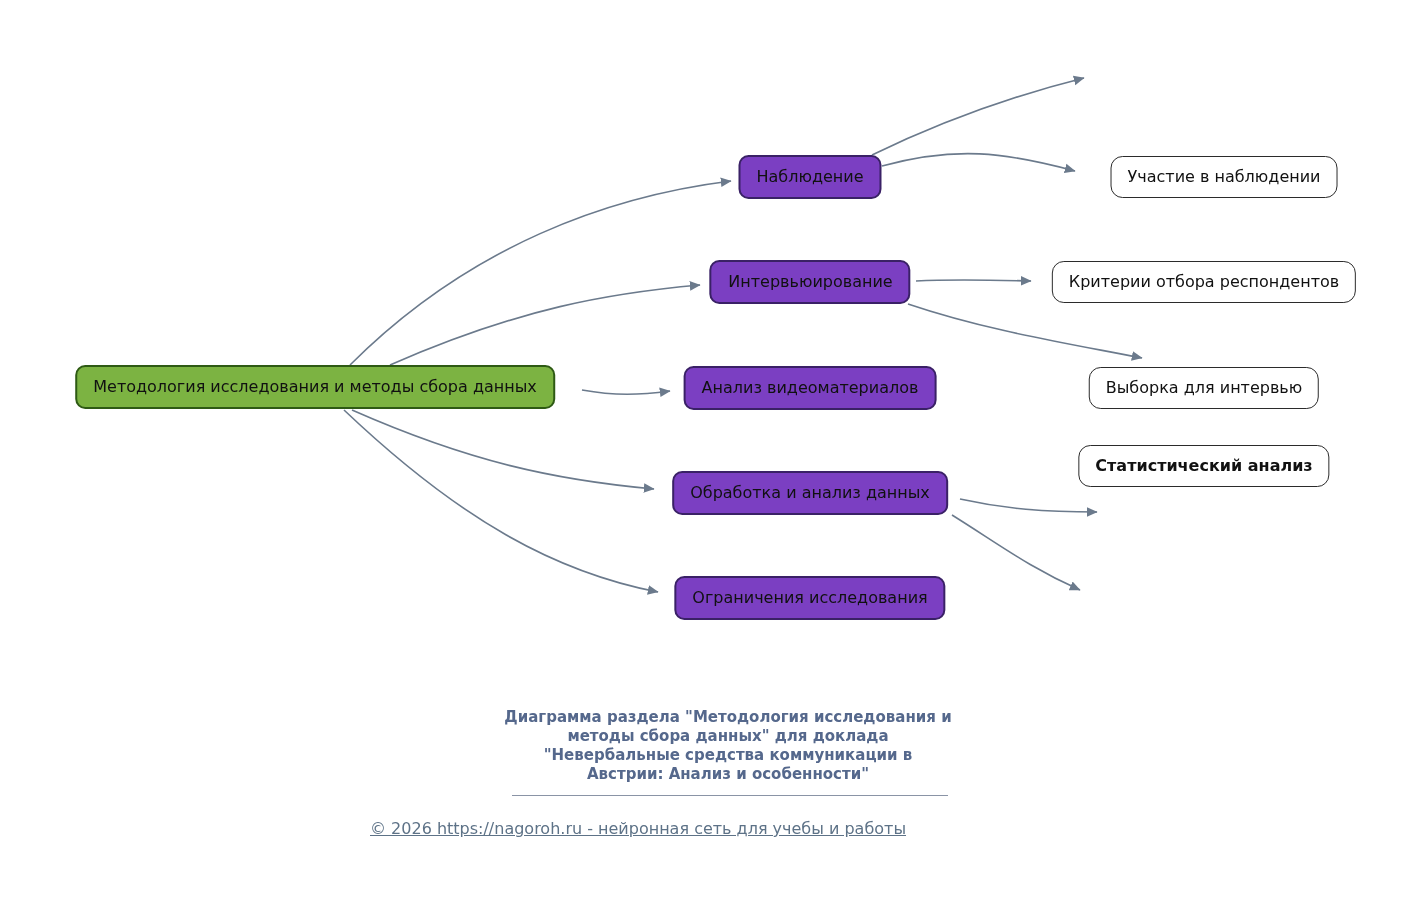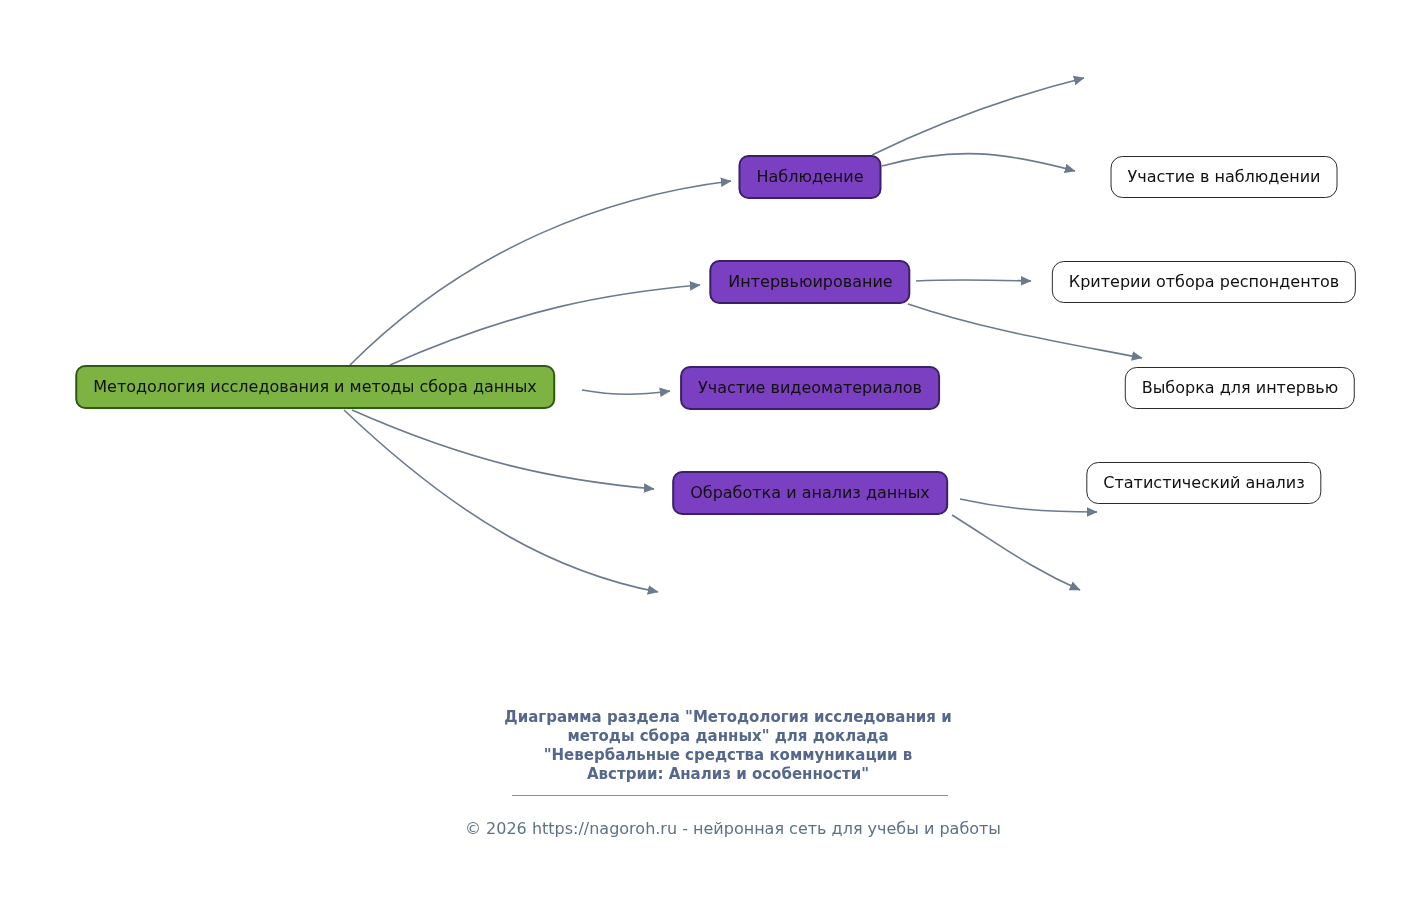--- a/index.html
+++ b/index.html
@@ -64,26 +64,26 @@
   .divider {
     position: absolute;
     left: 512px;
     top: 795px;
     width: 436px;
     height: 0;
     border-bottom: 1px solid #8a94a6;
   }
   .copyright {
     position: absolute;
-    left: 383px;
+    left: 370px;
     top: 819px;
     width: 700px;
-    text-align: center;
     font-size: 16px;
     color: var(--copyright-text, #5d7287);
+    text-decoration: underline;
   }
 </style>
 </head>
 <body>
 
 <div class="stage">
 
   <svg class="edges" viewBox="0 0 1420 913">
     <defs>
       <marker id="arrow" viewBox="0 0 10 10" refX="8.5" refY="5" markerWidth="7.5" markerHeight="7.5" orient="auto-start-reverse">
@@ -100,27 +100,28 @@
     <path class="edge" d="M 916 281 C 955 279 990 280 1031 281" marker-end="url(#arrow)"></path>
     <path class="edge" d="M 908 304 C 985 330 1060 342 1142 358" marker-end="url(#arrow)"></path>
     <path class="edge" d="M 960 499 C 1005 509 1045 512 1097 512" marker-end="url(#arrow)"></path>
     <path class="edge" d="M 952 515 C 1000 545 1030 568 1080 590" marker-end="url(#arrow)"></path>
   </svg>
 
   <div class="node root" style="left:315px; top:387px;">Методология исследования и методы сбора данных</div>
 
   <div class="node branch" style="left:810px; top:177px;">Наблюдение</div>
   <div class="node branch" style="left:810px; top:282px;padding-left:17px;">Интервьюирование</div>
-  <div class="node branch" style="left:810px; top:388px;">Участие видеоматериалов</div>
+  <div class="node branch" style="left:810px; top:388px;">Анализ видеоматериалов</div>
   <div class="node branch" style="left:810px; top:493px;">Обработка и анализ данных</div>
+  <div class="node branch" style="left:810px; top:598px;">Ограничения исследования</div>
 
   <div class="node leaf" style="left:1204px; top:177px;margin-left:20px;">Участие в наблюдении</div>
   <div class="node leaf" style="left:1204px; top:282px;">Критерии отбора респондентов</div>
-  <div class="node leaf" style="left:1204px; top:388px;margin-left:36px;">Выборка для интервью</div>
-  <div class="node leaf" style="left:1204px; top:483px;">Статистический анализ</div>
+  <div class="node leaf" style="left:1204px; top:388px;">Выборка для интервью</div>
+  <div class="node leaf" style="left:1204px; top:466px;font-weight:bold;">Статистический анализ</div>
 
   <div class="caption">
     <div>Диаграмма раздела "Методология исследования и</div>
     <div>методы сбора данных" для доклада</div>
     <div>"Невербальные средства коммуникации в</div>
     <div>Австрии: Анализ и особенности"</div>
   </div>
 
   <div class="divider"></div>
 

